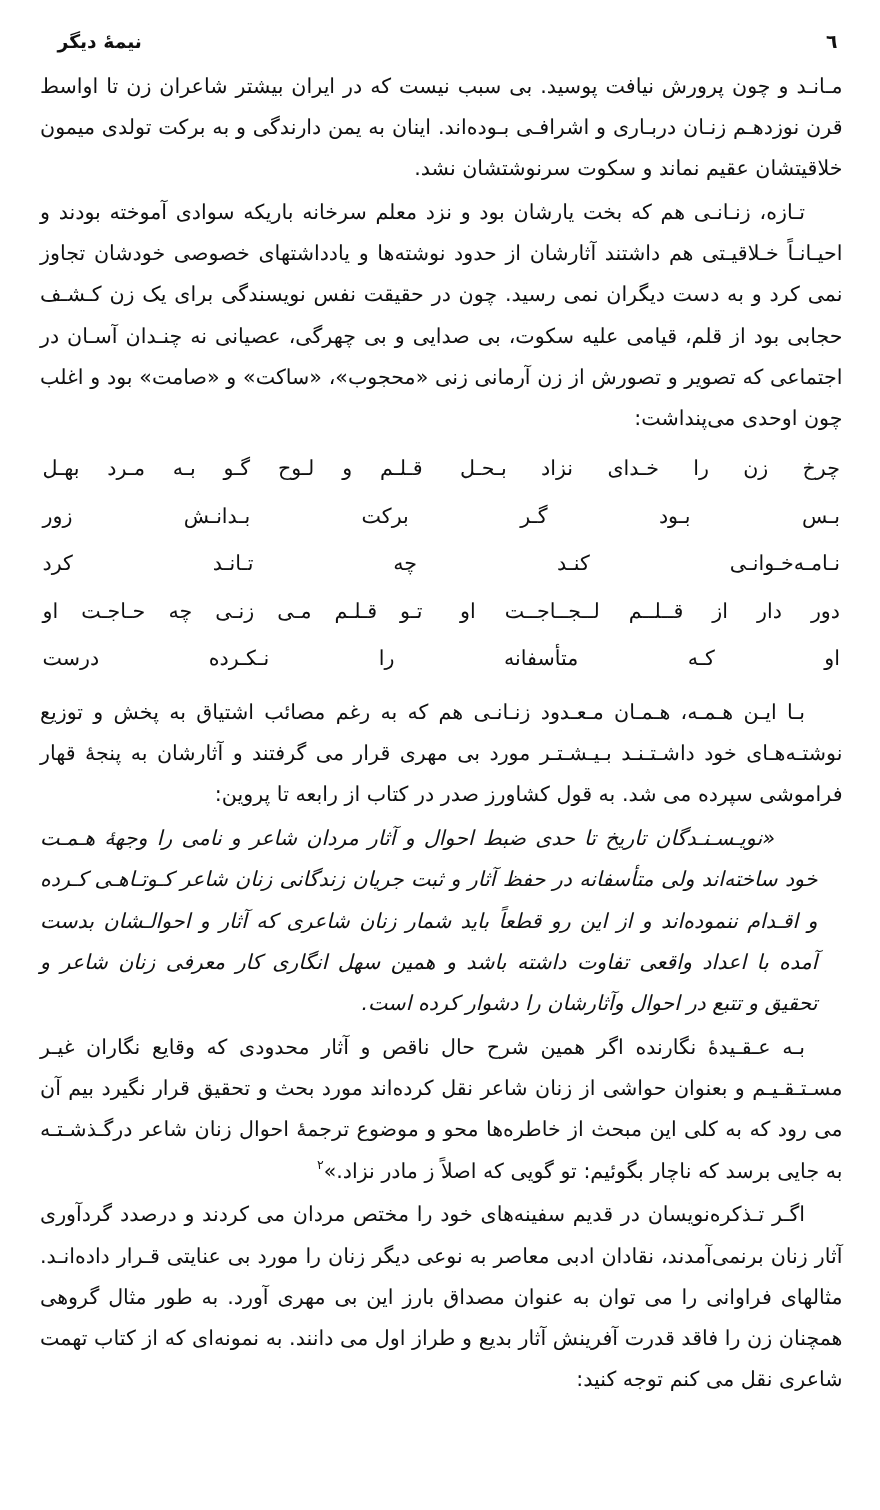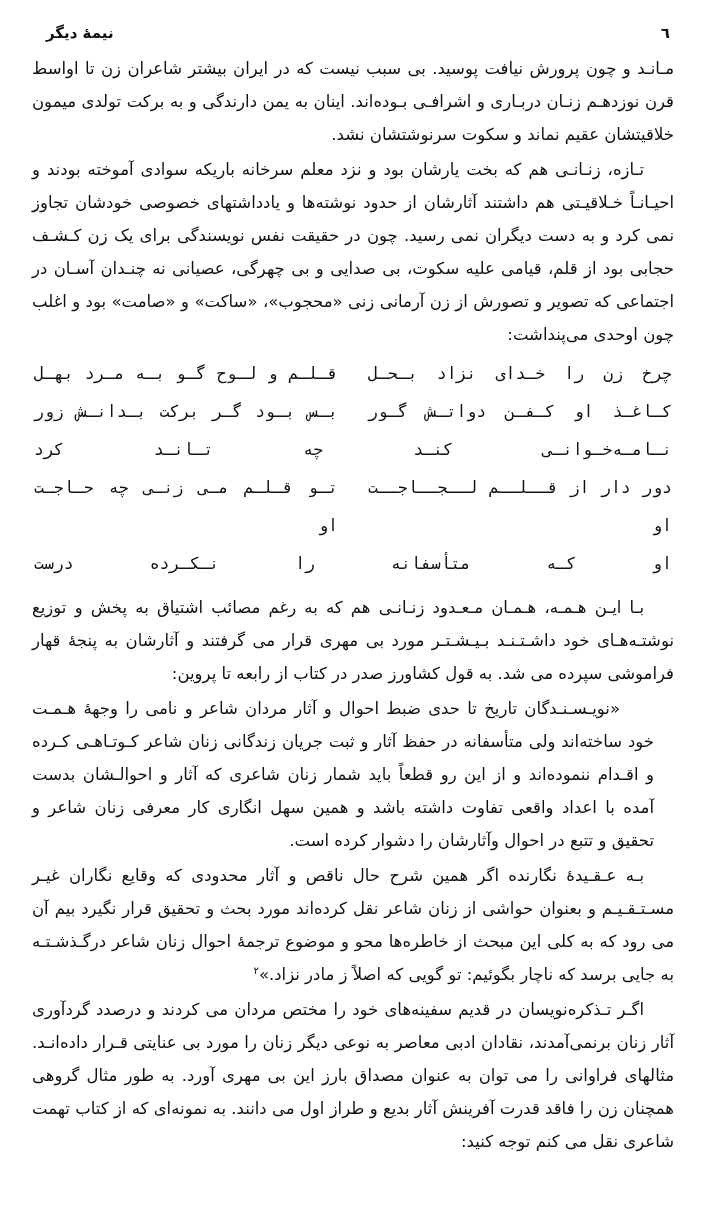--- a/index.html
+++ b/index.html
@@ -42,37 +42,37 @@
     margin: 0 0 2px 0;
     font-size: 16.5px;
     line-height: 33px;
     text-align: justify;
     text-justify: inter-word;
   }
   .indent { text-indent: 30px; }
   .quote {
     margin-right: 20px;
     text-indent: 34px;
+    font-style: italic;
   }
   .btitle { font-weight: normal; }
   .poem {
     margin: 5px 2px 7px 2px;
   }
   .couplet {
     display: flex;
     gap: 30px;
   }
   .hemistich {
     flex: 1 1 0;
     font-size: 16.5px;
     line-height: 38px;
     text-align: justify;
     text-align-last: justify;
     white-space: normal;
-    font-family: Liberation Mono, monospace;
   }
   sup.fn {
     font-size: 10px;
     line-height: 0;
   }
 </style>
 </head>
 <body>
 
 <div class="page">
@@ -87,21 +87,20 @@
     <p class="para">مـانـد و چون پرورش نيافت پوسيد. بی سبب نيست که در ايران بيشتر شاعران زن تا اواسط قرن نوزدهـم زنـان دربـاری و اشرافـی بـوده‌اند. اينان به يمن دارندگی و به برکت تولدی ميمون خلاقيتشان عقيم نماند و سکوت سرنوشتشان نشد.</p>
 
     <p class="para indent">تـازه، زنـانـی هم که بخت يارشان بود و نزد معلم سرخانه باريکه سوادی آموخته بودند و احيـانـاً خـلاقيـتی هم داشتند آثارشان از حدود نوشته‌ها و يادداشتهای خصوصی خودشان تجاوز نمی کرد و به دست ديگران نمی رسيد. چون در حقيقت نفس نويسندگی برای يک زن کـشـف حجابی بود از قلم، قيامی عليه سکوت، بی صدايی و بی چهرگی، عصيانی نه چنـدان آسـان در اجتماعی که تصوير و تصورش از زن آرمانی زنی «محجوب»، «ساکت» و «صامت» بود و اغلب چون اوحدی می‌پنداشت:</p>
 
     <div class="poem">
       <div class="couplet">
         <span class="hemistich">چرخ زن را خـدای نزاد بـحـل</span>
         <span class="hemistich">قـلـم و لـوح گـو بـه مـرد بهـل</span>
       </div>
       <div class="couplet">
-        <span class="hemistich">کـاغـذ او کـفـن دواتـش گـور</span>
         <span class="hemistich">بـس بـود گـر برکت بـدانـش زور</span>
       </div>
       <div class="couplet">
         <span class="hemistich">نـامـه‌خـوانـی کنـد چه تـانـد کرد</span>
       </div>
       <div class="couplet">
         <span class="hemistich">دور دار از قــلــم لــجــاجــت او</span>
         <span class="hemistich">تـو قـلـم مـی زنـی چه حـاجـت او</span>
       </div>
       <div class="couplet">

